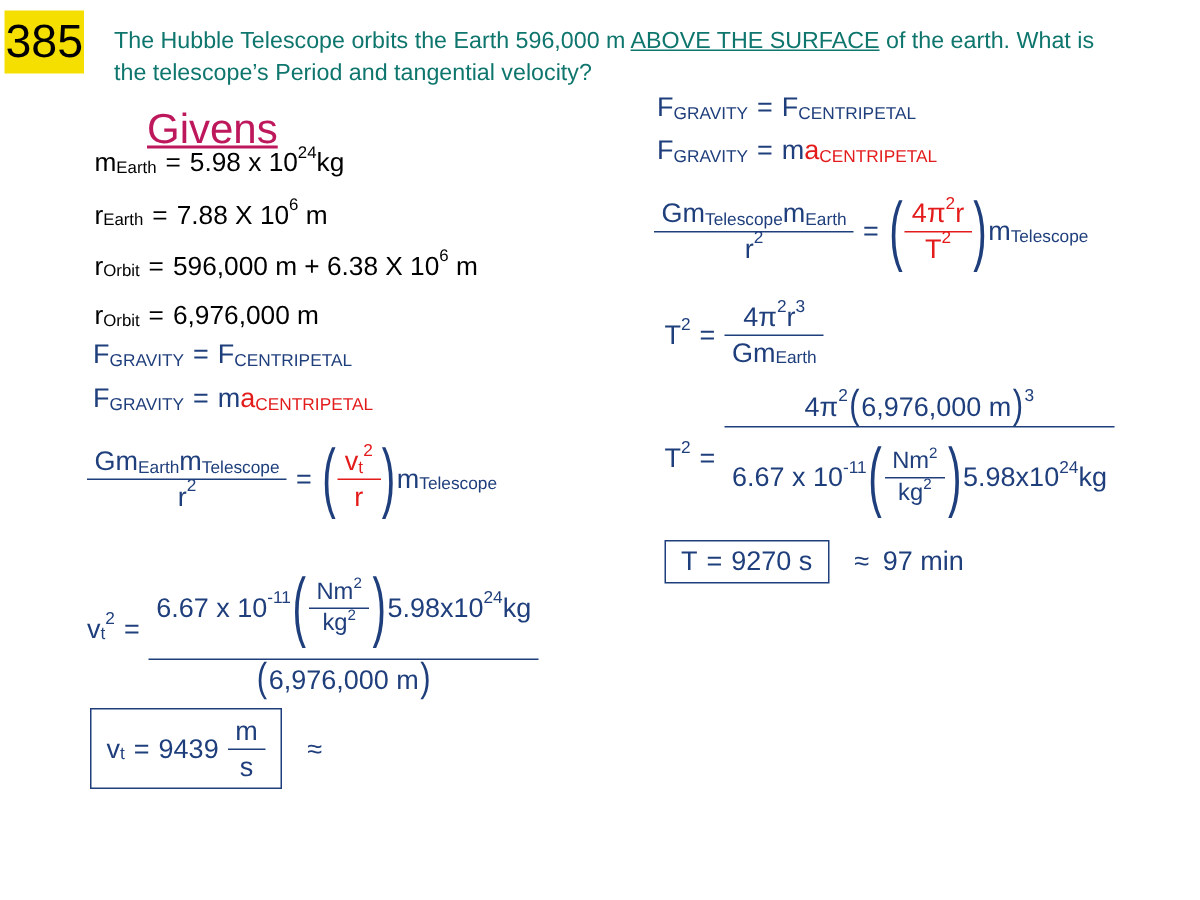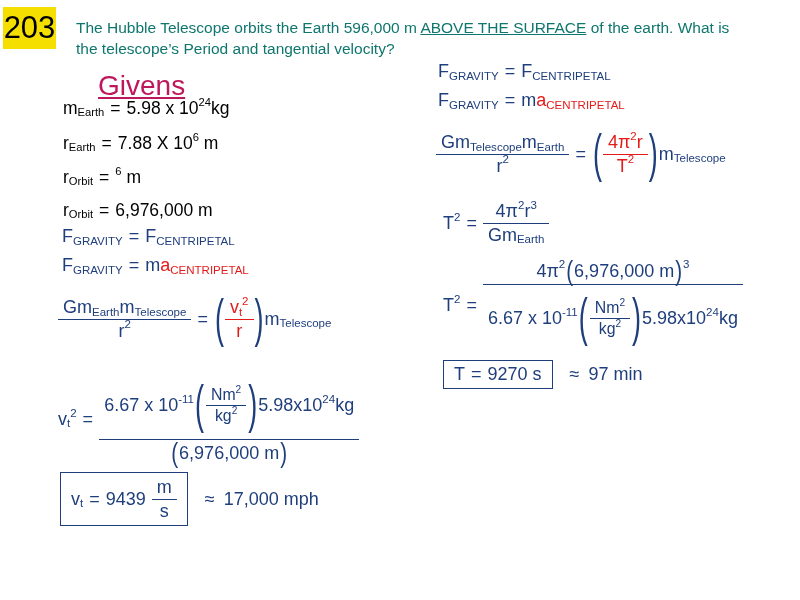--- a/index.html
+++ b/index.html
@@ -45,34 +45,34 @@
     display:inline-flex;align-items:center;
     border:1.7px solid currentColor;padding:3px 10px;white-space:pre;
   }
   .approx{margin:0 9px 0 17px;}
 </style>
 </head>
 <body>
 
 <div>
 
-  <div class="badge">203</div>
+  <div class="badge">385</div>
 
   <p class="problem"><span>The Hubble Telescope orbits the Earth 596,000 m </span><span class="u">ABOVE THE SURFACE</span><span> of the earth. What is the telescope’s Period and tangential velocity?</span></p>
 
   <h2 class="givens-title">Givens</h2>
 
   <div class="eq black" style="left:63px;top:98px;">
     <span>m</span><span class="sub">Earth</span><span class="eqs">=</span><span>5.98 x 10</span><span class="sup">24</span><span>kg</span>
   </div>
   <div class="eq black" style="left:63px;top:133px;">
     <span>r</span><span class="sub">Earth</span><span class="eqs">=</span><span>7.88 X 10</span><span class="sup">6</span><span> m</span>
   </div>
   <div class="eq black" style="left:63px;top:167px;">
-    <span>r</span><span class="sub">Orbit</span><span class="eqs">=</span><span class="sup">6</span><span> m</span>
+    <span>r</span><span class="sub">Orbit</span><span class="eqs">=</span><span>596,000 m + 6.38 X 10</span><span class="sup">6</span><span> m</span>
   </div>
   <div class="eq black" style="left:63px;top:200px;">
     <span>r</span><span class="sub">Orbit</span><span class="eqs">=</span><span>6,976,000 m</span>
   </div>
 
   <div class="eq" style="left:62px;top:226px;">
     <span>F</span><span class="sub">GRAVITY</span><span class="eqs">=</span><span>F</span><span class="sub">CENTRIPETAL</span>
   </div>
   <div class="eq" style="left:62px;top:255px;">
     <span>F</span><span class="sub">GRAVITY</span><span class="eqs">=</span><span>m</span><span class="red">a</span><span class="sub red">CENTRIPETAL</span>
@@ -115,21 +115,20 @@
 
   <div class="eq" style="left:60px;top:472px;">
     <span class="resultbox">
       <span>v</span><span class="sub">t</span><span class="eqs">=</span><span>9439</span>
       <span class="frac" style="margin-left:6px;">
         <span class="fr-num">m</span>
         <span class="fr-den">s</span>
       </span>
     </span>
     <span class="approx">≈</span>
-    <span>17,000 mph</span>
   </div>
 
   <div class="eq" style="left:438px;top:61px;">
     <span>F</span><span class="sub">GRAVITY</span><span class="eqs">=</span><span>F</span><span class="sub">CENTRIPETAL</span>
   </div>
   <div class="eq" style="left:438px;top:90px;">
     <span>F</span><span class="sub">GRAVITY</span><span class="eqs">=</span><span>m</span><span class="red">a</span><span class="sub red">CENTRIPETAL</span>
   </div>
 
   <div class="eq" style="left:436px;top:131px;">

